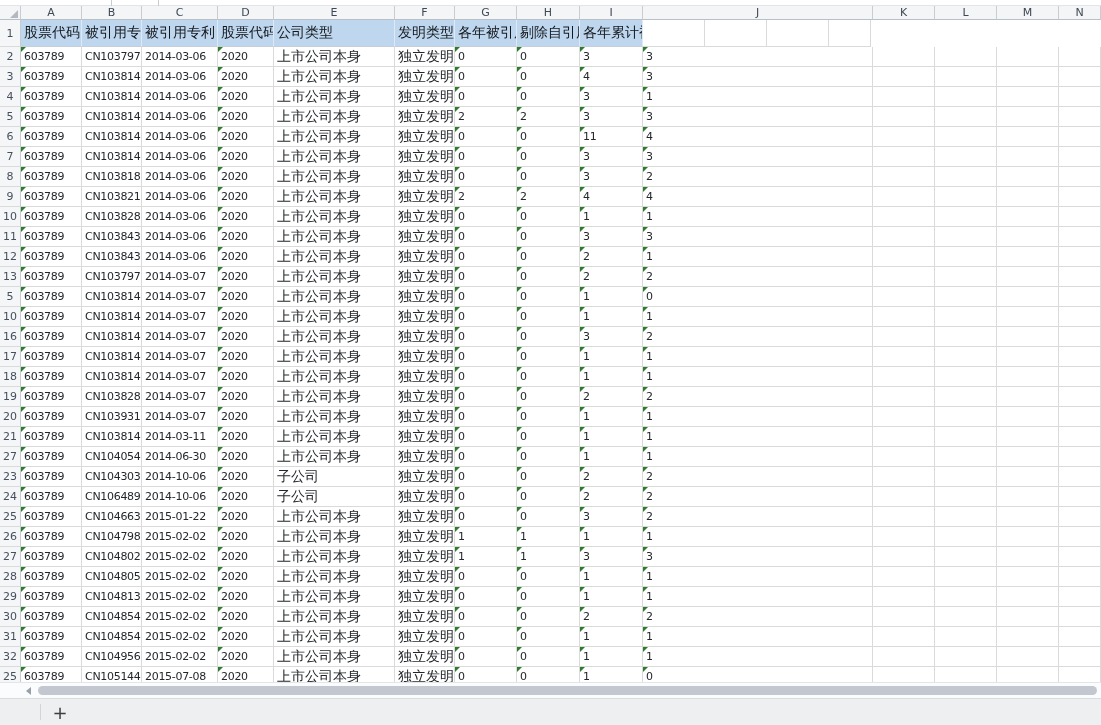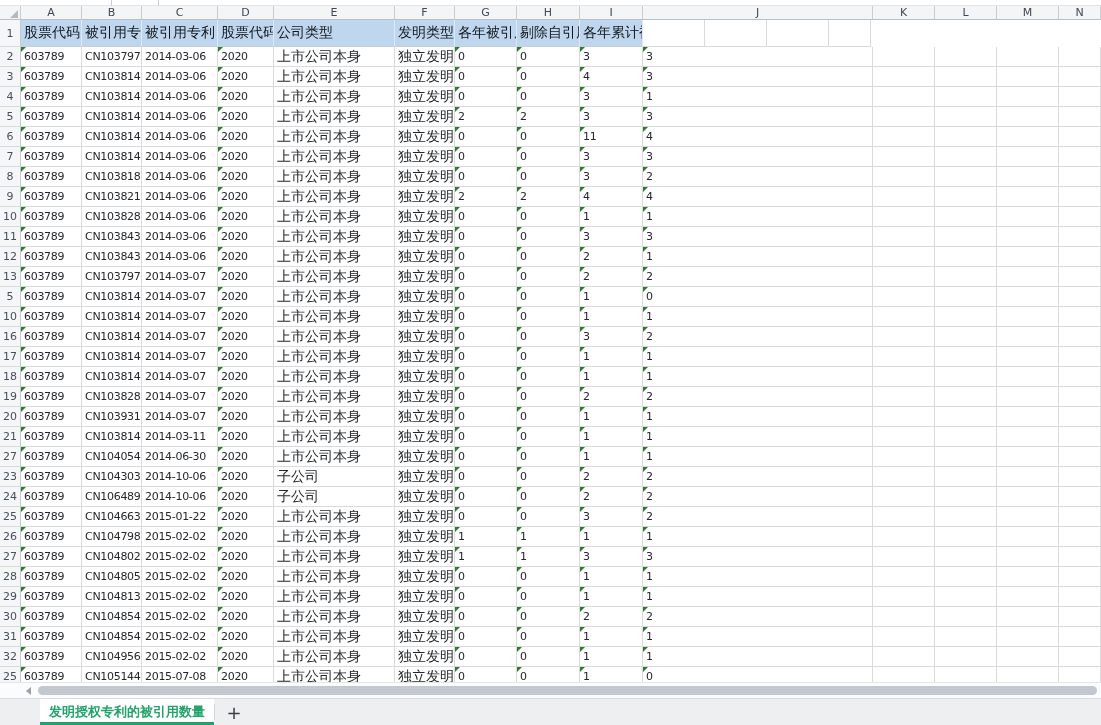--- a/index.html
+++ b/index.html
@@ -1510,21 +1510,17 @@
       </div>
     </div>
 
   <div class="hscroll">
     <div class="hs-arrow"></div>
     <div class="hs-thumb"></div>
   </div>
 
   <div class="tabbar">
     <div class="tab-spacer"></div>
-    <div class="tab-active">
-      <span>发明授权专利的被引用数量</span>
-      <div class="tab-underline"></div>
-    </div>
     <div class="tab-sep"></div>
     <div class="tab-add">+</div>
   </div>
 
 </div>
 
 </body></html>

